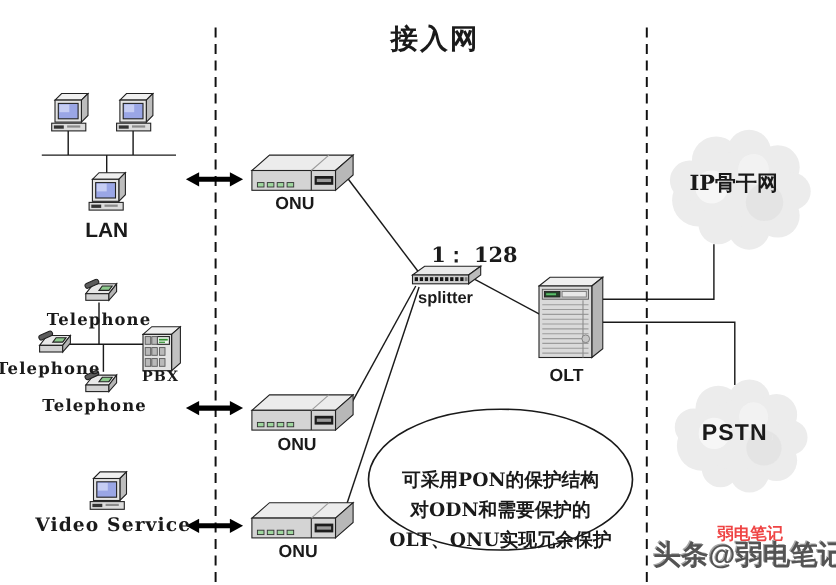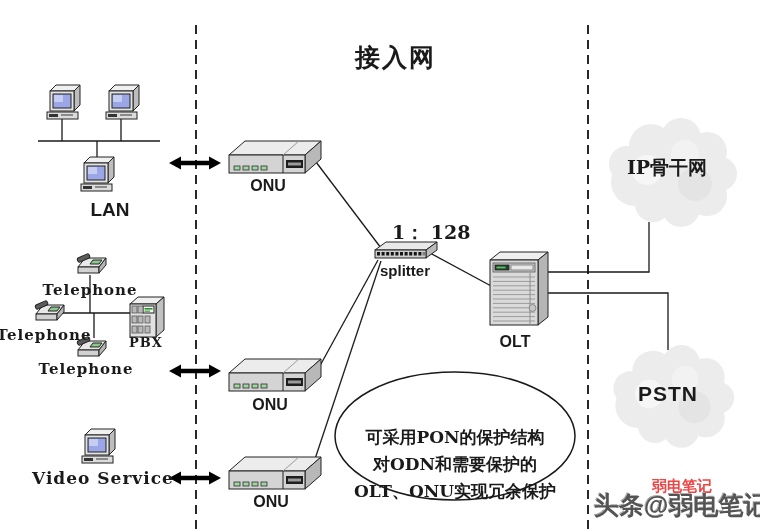--- a/index.html
+++ b/index.html
@@ -213,23 +213,23 @@
       <use href="#sym-olt"></use>
     </svg>
 
   <svg class="dev" style="left:599px;top:112px" width="140" height="116">
       <use href="#sym-cloud"></use>
     </svg>
   <svg class="dev" style="left:604px;top:336px" width="132" height="116">
       <use href="#sym-cloud"></use>
     </svg>
 
-  <div class="lbl serif title" style="left:355px;top:44px">接入网</div>
-
-  <div class="lbl sans center" style="left:80px;top:200px;width:60px;font-size:19px">LAN</div>
+  <div class="lbl serif title" style="left:355px;top:22px">接入网</div>
+
+  <div class="lbl sans center" style="left:67px;top:200px;width:60px;font-size:19px">LAN</div>
   <div class="lbl mono center" style="left:40px;top:282px;width:100px;font-size:15px">Telephone</div>
   <div class="lbl mono center" style="left:-6px;top:327px;width:100px;font-size:15px">Telephone</div>
   <div class="lbl mono center" style="left:36px;top:361px;width:100px;font-size:15px">Telephone</div>
   <div class="lbl mono center" style="left:121px;top:336px;width:50px;font-size:13px">PBX</div>
   <div class="lbl mono center" style="left:32px;top:469px;width:140px;font-size:17px">Video Service</div>
   <div class="lbl sans center" style="left:238px;top:177px;width:60px;font-size:16px">ONU</div>
   <div class="lbl sans center" style="left:240px;top:396px;width:60px;font-size:16px">ONU</div>
   <div class="lbl sans center" style="left:241px;top:493px;width:60px;font-size:16px">ONU</div>
   <div class="lbl sans center" style="left:375px;top:263px;width:60px;font-size:15px">splitter</div>
   <div class="lbl sans center" style="left:485px;top:333px;width:60px;font-size:16px">OLT</div>

